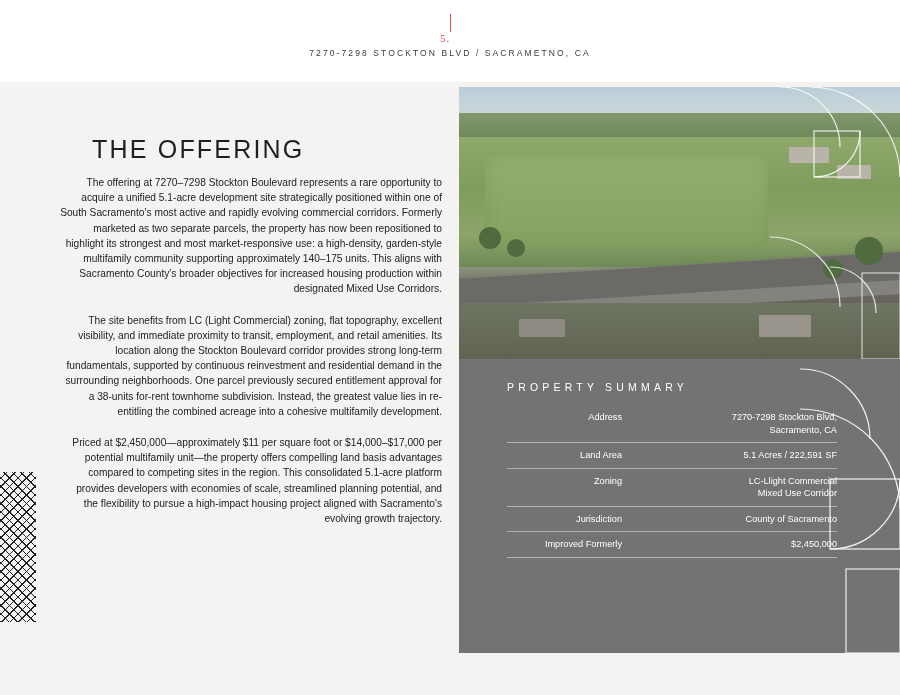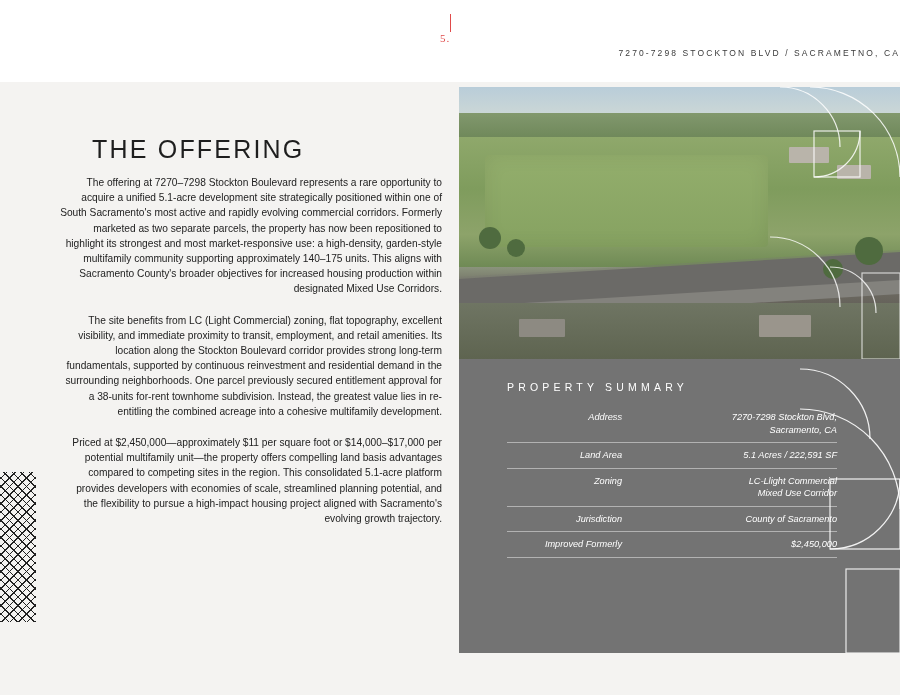--- a/index.html
+++ b/index.html
@@ -40,21 +40,21 @@
     font-size: 11px;
     letter-spacing: 1px;
     color: #e04a4a;
     font-family: "Liberation Serif", serif;
   }
   .header-title {
     position: absolute;
     left: 0;
     top: 48px;
     width: 900px;
-    text-align: right;
+    text-align: center;
     font-size: 8.5px;
     letter-spacing: 2.1px;
     color: #3a3a3a;
     font-family: "Liberation Sans", sans-serif;
   }
 
   
   .body-bg {
     position: absolute;
     top: 82px;
@@ -182,21 +182,20 @@
     letter-spacing: 4.2px;
     color: #ffffff;
     font-family: "Liberation Sans", sans-serif;
   }
   .summary-table {
     position: absolute;
     left: 48px;
     top: 46px;
     width: 330px;
     border-collapse: collapse;
-    font-style: italic;
   }
   .summary-table td {
     font-size: 9.2px;
     color: #ffffff;
     padding: 6px 0 6px 0;
     border-bottom: 1px solid rgba(255,255,255,.45);
     vertical-align: top;
     line-height: 12.5px;
     font-family: "Liberation Sans", sans-serif;
   }

